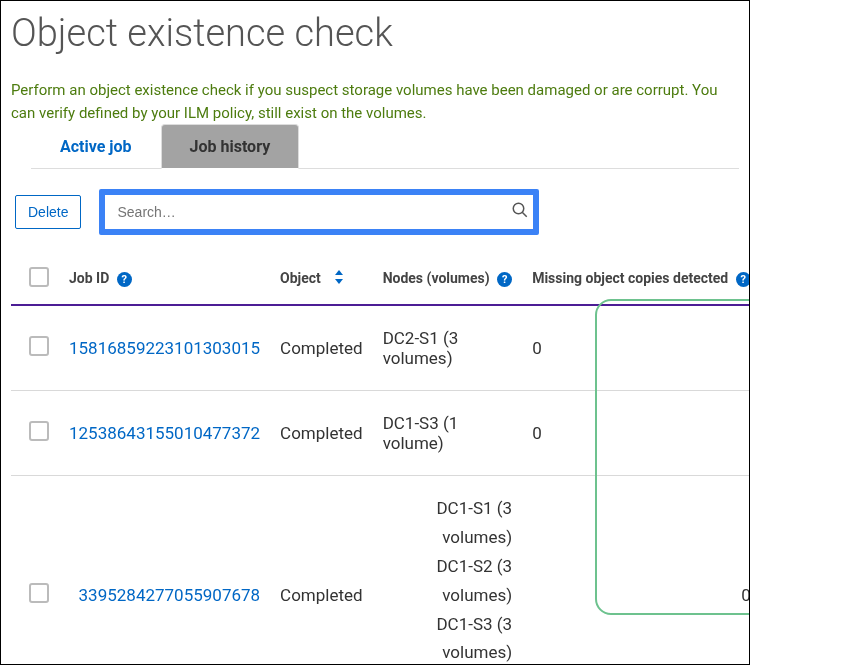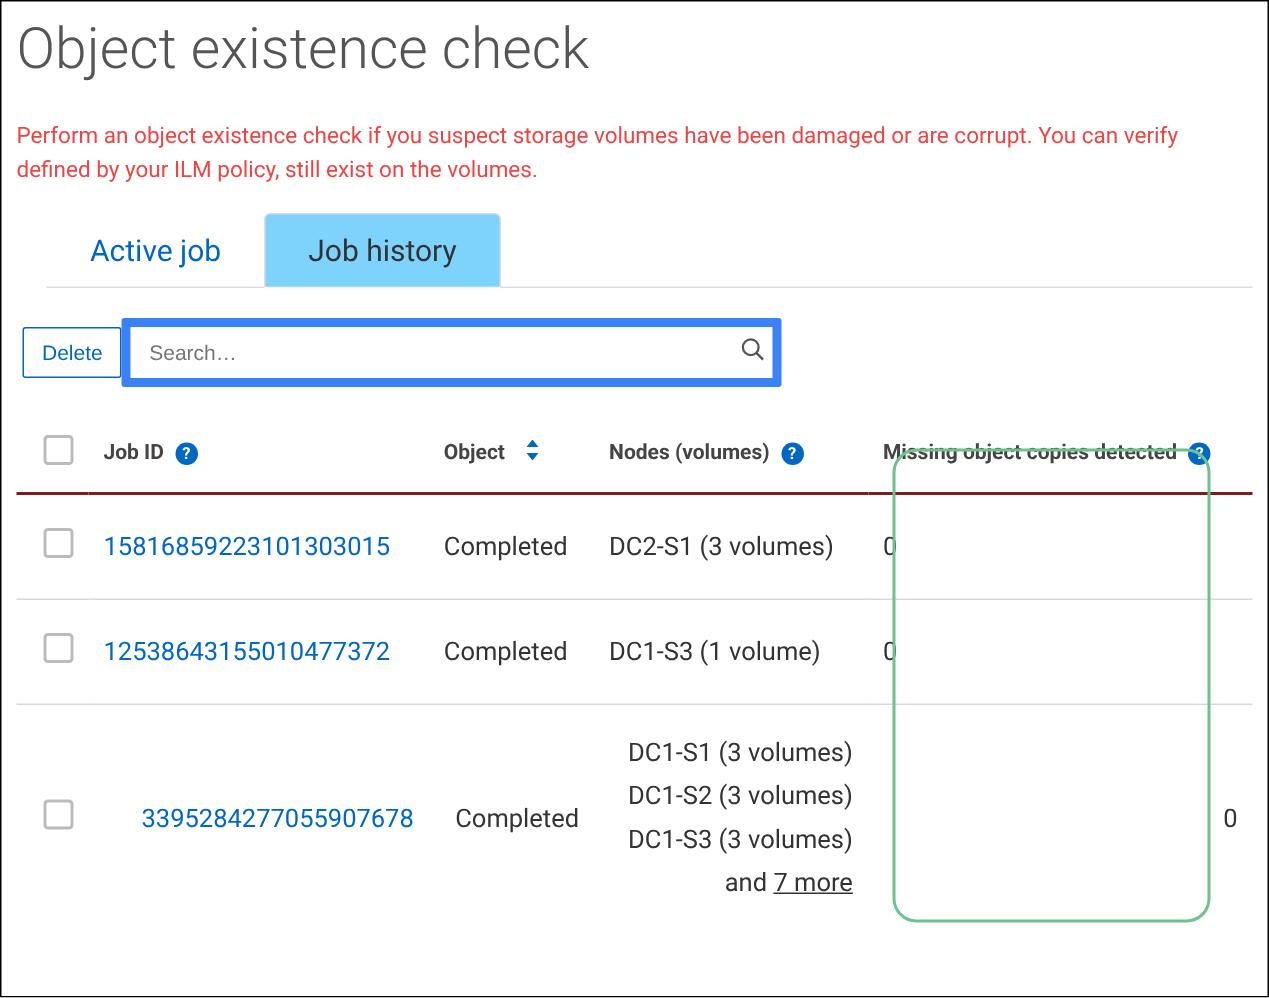--- a/index.html
+++ b/index.html
@@ -4,63 +4,63 @@
 <style>
   * { box-sizing: border-box; }
   body {
     margin: 0;
     font-family: -apple-system, BlinkMacSystemFont, "Segoe UI", Roboto, Arial, sans-serif;
     color: #3a3a3a;
     background: #fff;
   }
   .page {
     border: 1px solid #000;
-    width: 846px;
+    width: 750px;
     height: 665px;
     padding: 0 10px 10px 10px;
     overflow: hidden;
     position: relative;
   }
   h1 {
     font-size: 38px;
     font-weight: 300;
     color: #555;
     margin: 10px 0 24px 0;
   }
   .desc {
     font-size: 15px;
-    color: #ef4444;
+    color: #4d7c0f;
     line-height: 1.5;
-    margin-bottom: 18px;
   }
   .tabs {
     display: flex;
     border-bottom: 1px solid #ddd;
     margin-left: 20px;
   }
   .tab {
     padding: 12px 28px;
-    font-size: 20px;
-    font-weight: 400;
+    font-size: 16px;
+    font-weight: 700;
     cursor: pointer;
     border: 1px solid transparent;
     margin-bottom: -1px;
     border-radius: 4px 4px 0 0;
   }
   .tab.inactive { color: #0067c5; }
   .tab.active {
     color: #333;
-    background: #7dd3fc;
+    background: #a3a3a3;
     border: 1px solid #ddd;
     border-bottom: 1px solid #fff;
   }
   .controls {
     display: flex;
     align-items: center;
     margin: 20px 0 18px 4px;
+    gap: 18px;
   }
   .delete-btn {
     border: 1px solid #0067c5;
     color: #0067c5;
     background: #fff;
     font-size: 14px;
     padding: 8px 12px;
     border-radius: 2px;
     cursor: pointer;
   }
@@ -85,21 +85,21 @@
   table {
     width: 100%;
     border-collapse: collapse;
   }
   thead th {
     text-align: left;
     font-size: 14px;
     font-weight: 700;
     color: #444;
     padding: 14px 10px 14px 10px;
-    border-bottom: 2px solid #7f1d1d;
+    border-bottom: 2px solid #4c1d95;
     white-space: nowrap;
   }
   tbody td {
     font-size: 17px;
     color: #333;
     padding: 22px 10px;
     border-bottom: 1px solid #d9d9d9;
     vertical-align: middle;
   }
   tbody tr:last-child td { border-bottom: none; padding: 18px 10px; text-align: right; }

